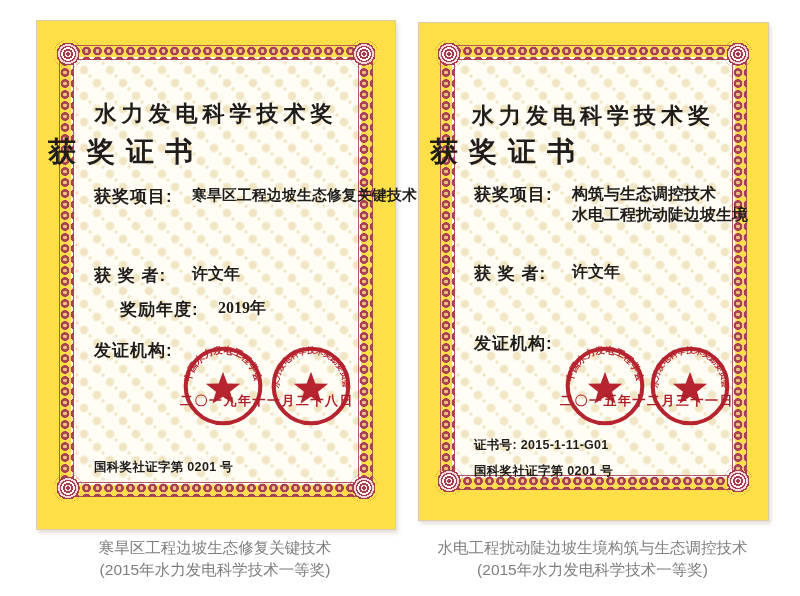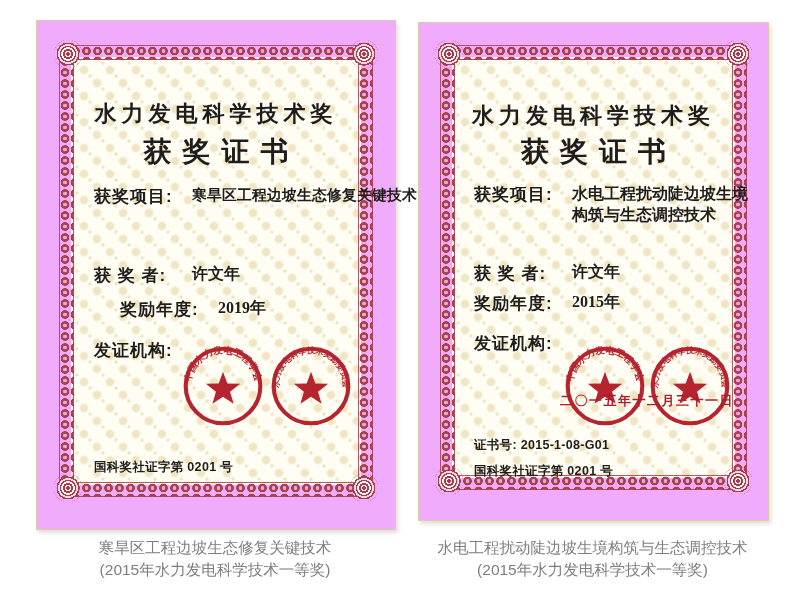--- a/index.html
+++ b/index.html
@@ -1,20 +1,20 @@
 <!DOCTYPE html>
 <html><head>
 <meta charset="utf-8">
 <style>
   html,body{margin:0;padding:0;background:#ffffff;}
   .stage{position:relative;width:800px;height:596px;background:#ffffff;overflow:hidden;
          font-family:"Liberation Sans",sans-serif;color:#1f1c1a;}
 
   
-  .cert{position:absolute;background:#f0abfc;border:1px solid #d9cbab;
+  .cert{position:absolute;background:#fde047;border:1px solid #d9cbab;
         box-shadow:2px 3px 4px rgba(175,163,140,0.35);}
   .c0{left:36px;top:20px;width:358px;height:508px;}
   .c1{left:418px;top:22px;width:349px;height:497px;}
 
   
   .frame{position:absolute;inset:24px 22px 32px 22px;}
   .c1 .frame{inset:22px 21px 30px 21px;}
   .inner{position:absolute;inset:12px;background-color:#fffdf4;
      background-image:
        radial-gradient(circle, rgba(233,217,170,0.65) 3.2px, rgba(233,217,170,0) 5.2px),
@@ -37,21 +37,21 @@
   .rose{position:absolute;width:28px;height:28px;border-radius:50%;
      background:repeating-radial-gradient(circle at 50% 50%,
         #a63d4e 0 1.6px,#f7e3e6 1.6px 3.4px,#a63d4e 3.4px 5px,#fdf3f4 5px 6.8px,
         #a63d4e 6.8px 8.2px,#f2d7dc 8.2px 10px,#a63d4e 10px 11.5px,rgba(255,255,255,0) 11.5px 14px);}
   .rose.tl{top:-5px;left:-5px;} .rose.tr{top:-5px;right:-5px;}
   .rose.bl{bottom:-5px;left:-5px;} .rose.br{bottom:-5px;right:-5px;}
 
   
   .award-title{position:absolute;left:0;right:0;text-align:center;
      font-family:"Liberation Serif",serif;font-weight:700;font-size:22px;letter-spacing:5px;}
-  .cert-title{position:absolute;left:0;right:0;text-align:center;
+  .cert-title{position:absolute;left:0;right:0;
      font-family:"Liberation Serif",serif;font-weight:700;font-size:28px;letter-spacing:11px;text-indent:11px;}
   .c0 .award-title{top:78px;} .c0 .cert-title{top:112px;}
   .c1 .award-title{top:78px;} .c1 .cert-title{top:110px;}
 
   .row{position:absolute;left:57px;right:44px;white-space:nowrap;}
   .c1 .row{left:55px;}
   .lab{display:inline-block;width:98px;font-weight:700;font-size:17px;letter-spacing:1px;vertical-align:top;}
   .val{font-family:"Liberation Serif",serif;font-weight:700;font-size:16px;vertical-align:top;}
   .val-sm{font-size:14.8px;letter-spacing:0.2px;}
   .pline:empty{display:none;}
@@ -120,20 +120,21 @@
       <path id="arc00" d="M 12.5,62 A 39.5,39.5 0 1 1 87.5,62" fill="none"></path>
       <text fill="#b5242f" font-size="11.5" font-weight="bold"><textPath href="#arc00" startOffset="50%" text-anchor="middle">中国水力发电工程学会</textPath></text>
       <polygon fill="#b5242f" points="50,32.5 55.3,47 70.9,47.4 58.6,56.9 62.9,71.6 50,63.1 37.1,71.6 41.4,56.9 29.1,47.4 44.7,47"></polygon>
     </svg>
     <svg class="seal seal-b" viewBox="0 0 100 100">
       <circle cx="50" cy="50" r="45.5" fill="none" stroke="#b5242f" stroke-width="5"></circle>
       <path id="arc01" d="M 12.5,62 A 39.5,39.5 0 1 1 87.5,62" fill="none"></path>
       <text fill="#b5242f" font-size="10" font-weight="bold"><textPath href="#arc01" startOffset="50%" text-anchor="middle">水力发电科学技术奖励委员会</textPath></text>
       <polygon fill="#b5242f" points="50,32.5 55.3,47 70.9,47.4 58.6,56.9 62.9,71.6 50,63.1 37.1,71.6 41.4,56.9 29.1,47.4 44.7,47"></polygon>
     </svg>
+    <div class="seal-date">二〇一九年十一月二十八日</div>
 
     <div class="reg-no">国科奖社证字第 0201 号</div>
   </div>
 
   <div class="cert c1">
     <div class="frame">
       <div class="inner"></div>
       <div class="band band-h band-t"></div>
       <div class="band band-h band-b"></div>
       <div class="band band-v band-l"></div>
@@ -141,47 +142,44 @@
       <div class="rose tl"></div>
       <div class="rose tr"></div>
       <div class="rose bl"></div>
       <div class="rose br"></div>
     </div>
 
     <div class="award-title">水力发电科学技术奖</div>
     <div class="cert-title">获奖证书</div>
 
     <div class="row row-project">
-      <span class="lab">获奖项目:</span><span class="val" style="display:inline-block;"><span class="pline" style="display:block;">水电工程扰动陡边坡生境</span><span class="pline" style="display:block;">构筑与生态调控技术</span></span>
+      <span class="lab">获奖项目:</span><span class="val" style="display:inline-block;"><span class="pline" style="display:block;">构筑与生态调控技术</span><span class="pline" style="display:block;">水电工程扰动陡边坡生境</span></span>
     </div>
     <div class="row row-winner">
       <span class="lab">获 奖 者:</span><span class="val">许文年</span>
-    </div>
-    <div class="row row-year">
-      <span class="lab">奖励年度:</span><span class="val">2015年</span>
     </div>
     <div class="row row-issuer">
       <span class="lab">发证机构:</span>
     </div>
 
     <svg class="seal seal-a" viewBox="0 0 100 100">
       <circle cx="50" cy="50" r="45.5" fill="none" stroke="#b5242f" stroke-width="5"></circle>
       <path id="arc10" d="M 12.5,62 A 39.5,39.5 0 1 1 87.5,62" fill="none"></path>
       <text fill="#b5242f" font-size="11.5" font-weight="bold"><textPath href="#arc10" startOffset="50%" text-anchor="middle">中国水力发电工程学会</textPath></text>
       <polygon fill="#b5242f" points="50,32.5 55.3,47 70.9,47.4 58.6,56.9 62.9,71.6 50,63.1 37.1,71.6 41.4,56.9 29.1,47.4 44.7,47"></polygon>
     </svg>
     <svg class="seal seal-b" viewBox="0 0 100 100">
       <circle cx="50" cy="50" r="45.5" fill="none" stroke="#b5242f" stroke-width="5"></circle>
       <path id="arc11" d="M 12.5,62 A 39.5,39.5 0 1 1 87.5,62" fill="none"></path>
       <text fill="#b5242f" font-size="10" font-weight="bold"><textPath href="#arc11" startOffset="50%" text-anchor="middle">水力发电科学技术奖励委员会</textPath></text>
       <polygon fill="#b5242f" points="50,32.5 55.3,47 70.9,47.4 58.6,56.9 62.9,71.6 50,63.1 37.1,71.6 41.4,56.9 29.1,47.4 44.7,47"></polygon>
     </svg>
     <div class="seal-date">二〇一五年十二月三十一日</div>
 
-    <div class="cert-no">证书号: 2015-1-08-G01</div>
+    <div class="cert-no">证书号: 2015-1-11-G01</div>
     <div class="reg-no">国科奖社证字第 0201 号</div>
   </div>
 
   <div class="caption cap0">
     <div>寒旱区工程边坡生态修复关键技术</div>
     <div>(2015年水力发电科学技术一等奖)</div>
   </div>
   <div class="caption cap1">
     <div>水电工程扰动陡边坡生境构筑与生态调控技术</div>
     <div>(2015年水力发电科学技术一等奖)</div>

